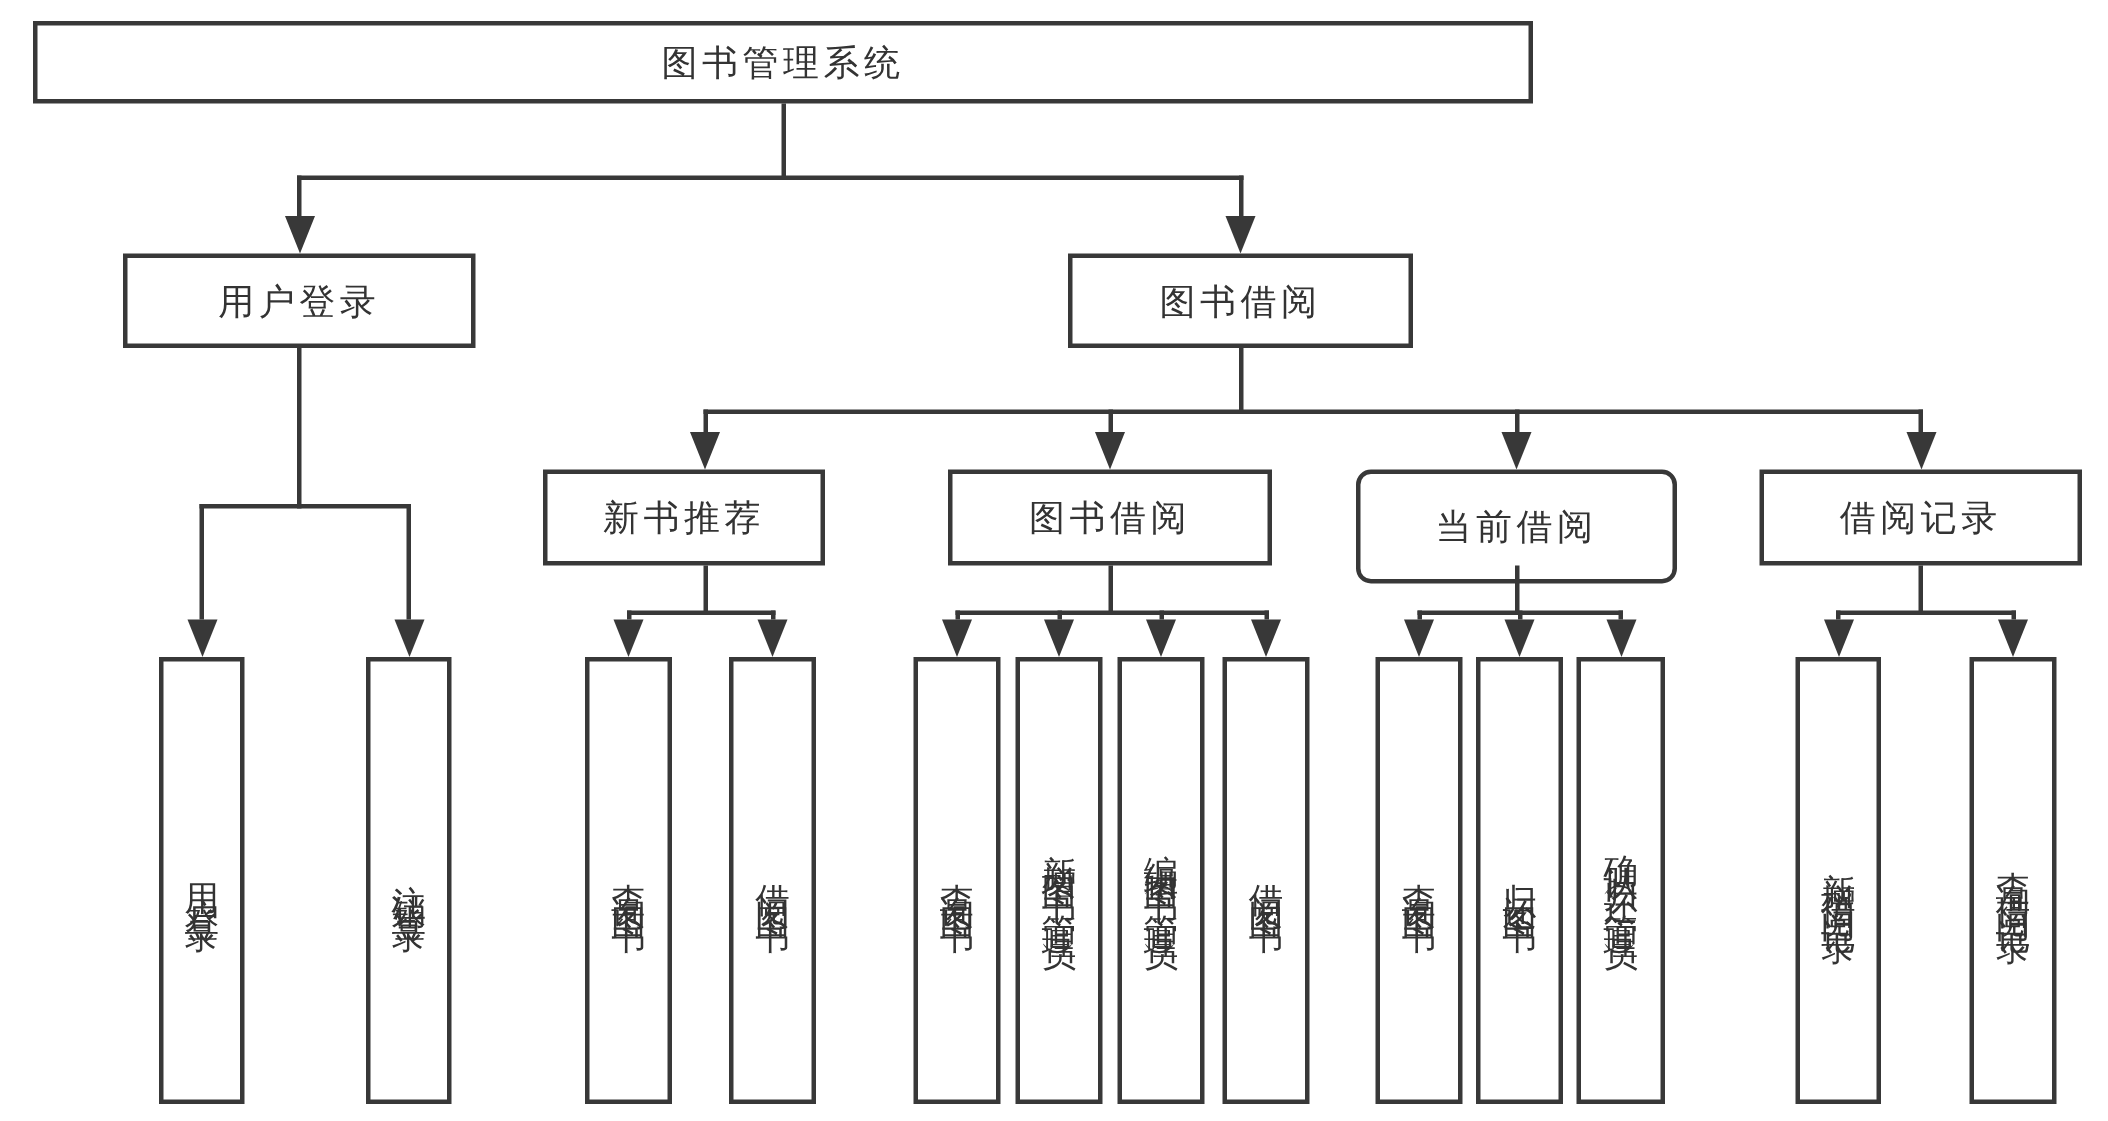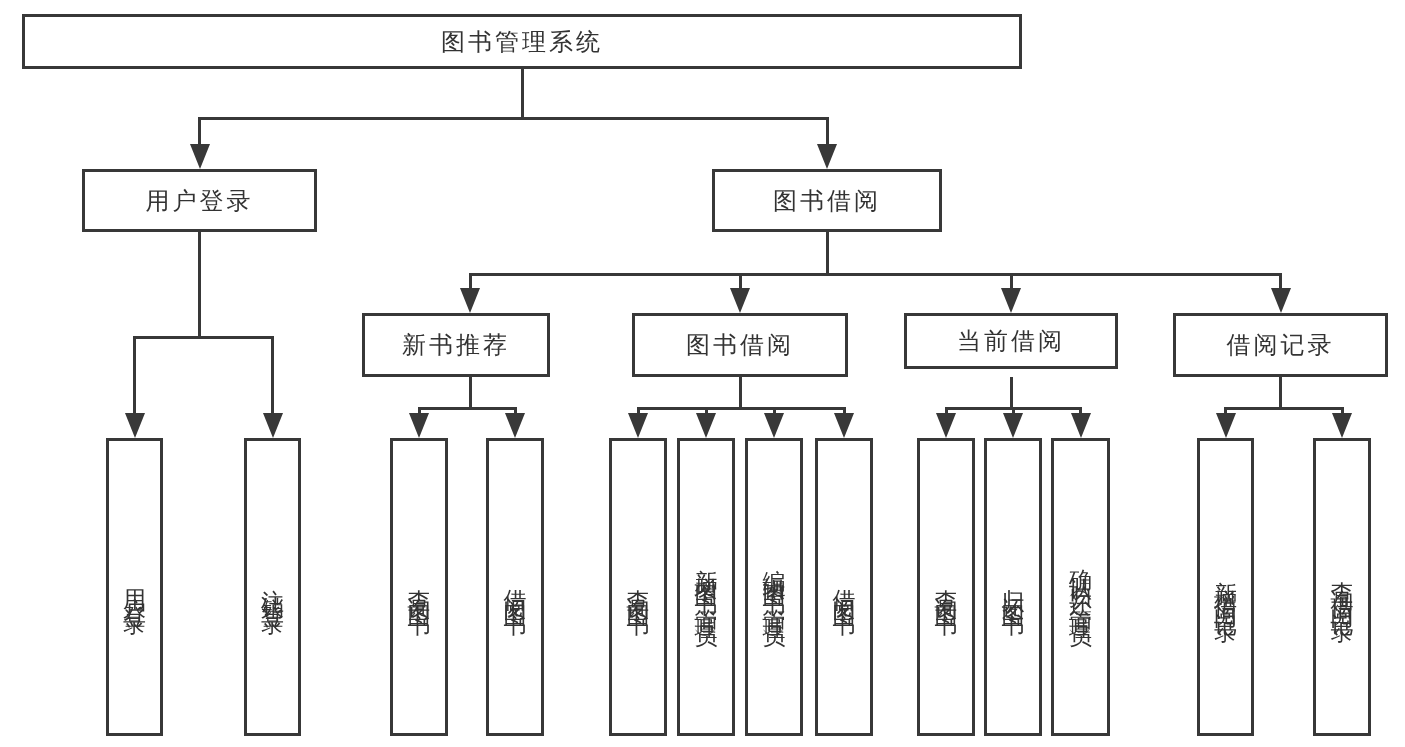--- a/index.html
+++ b/index.html
@@ -63,21 +63,21 @@
 </style>
 </head>
 <body>
 
 <div class="canvas" id="canvas">
 <div class="node horizontal" style="left: 22px; top: 14px; width: 1000px; height: 55px;">图书管理系统</div>
     <div class="node horizontal" style="left: 82px; top: 169px; width: 235px; height: 63px;">用户登录</div>
     <div class="node horizontal" style="left: 712px; top: 169px; width: 230px; height: 63px;">图书借阅</div>
     <div class="node horizontal" style="left: 362px; top: 313px; width: 188px; height: 64px;">新书推荐</div>
     <div class="node horizontal" style="left: 632px; top: 313px; width: 216px; height: 64px;">图书借阅</div>
-    <div class="node horizontal" style="left: 904px; top: 313px; width: 214px; height: 56px;">当前借阅</div>
+    <div class="node horizontal" style="left: 904px; top: 313px; width: 214px; height: 76px; border-radius: 10px;">当前借阅</div>
     <div class="node horizontal" style="left: 1173px; top: 313px; width: 215px; height: 64px;">借阅记录</div>
     <div class="node vertical" style="left: 106px; top: 438px; width: 57px; height: 298px;">用户登录</div>
     <div class="node vertical" style="left: 244px; top: 438px; width: 57px; height: 298px;">注销登录</div>
     <div class="node vertical" style="left: 390px; top: 438px; width: 58px; height: 298px;">查询图书</div>
     <div class="node vertical" style="left: 486px; top: 438px; width: 58px; height: 298px;">借阅图书</div>
     <div class="node vertical" style="left: 609px; top: 438px; width: 58px; height: 298px;">查询图书</div>
     <div class="node vertical" style="left: 677px; top: 438px; width: 58px; height: 298px;">新增图书（管理员）</div>
     <div class="node vertical" style="left: 745px; top: 438px; width: 58px; height: 298px;">编辑图书（管理员）</div>
     <div class="node vertical" style="left: 815px; top: 438px; width: 58px; height: 298px;">借阅图书</div>
     <div class="node vertical" style="left: 917px; top: 438px; width: 58px; height: 298px;">查询图书</div>

